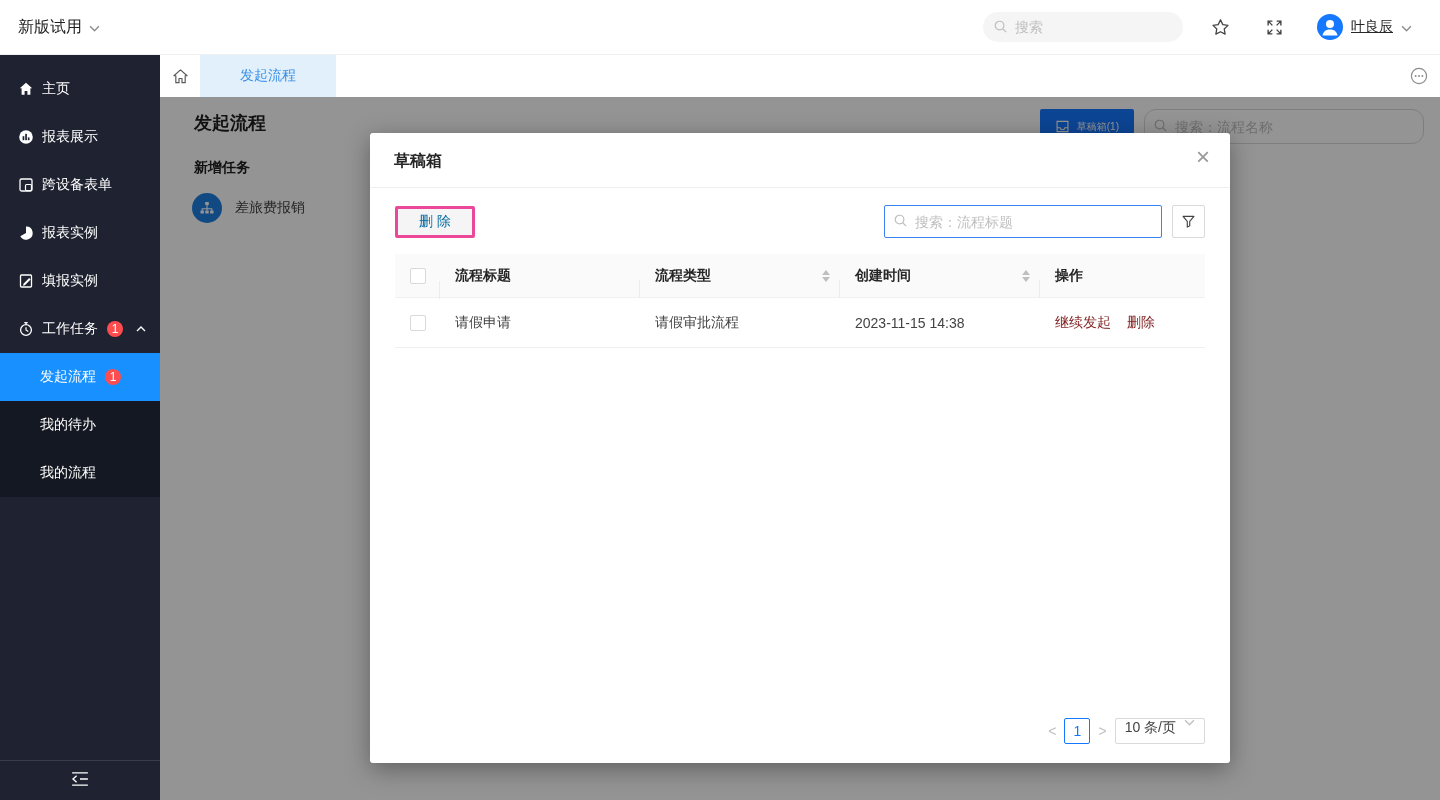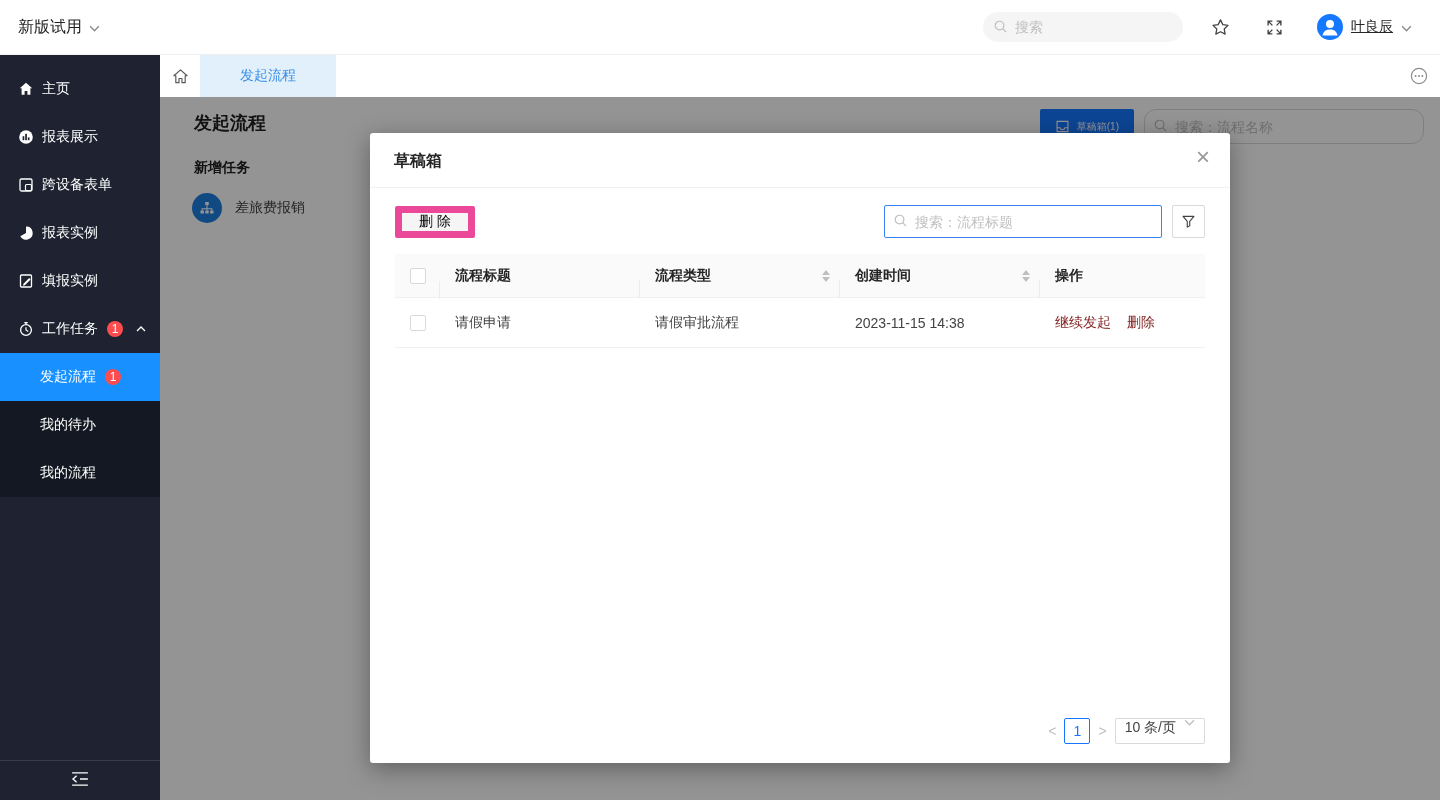--- a/index.html
+++ b/index.html
@@ -54,21 +54,21 @@
   .flow-search input { width:100%; height:100%; border:1px solid #d9d9d9; border-radius:12px; padding-left:30px; font-size:14px; outline:none; font-family:inherit; }
   .flow-search input::placeholder { color:#bfbfbf; }
 
   
   .mask { position:absolute; top:97px; left:160px; right:0; bottom:0; background:rgba(0,0,0,0.42); z-index:10; }
   .modal { position:absolute; left:370px; top:133px; width:860px; height:630px; background:#fff; border-radius:3px; box-shadow:0 6px 24px rgba(0,0,0,0.35); z-index:20; }
   .modal-header { height:55px; line-height:55px; padding:0 24px; border-bottom:1px solid #f0f0f0; font-size:16px; font-weight:700; color:#262626; }
   .modal-close { position:absolute; top:12px; right:20px; background:none; border:none; font-size:24px; line-height:1; color:#999; cursor:pointer; font-family:inherit; }
   .modal-body { position:relative; padding:17px 25px 0; height:574px; }
   .modal-toolbar { display:flex; justify-content:space-between; align-items:center; margin-bottom:16px; }
-  .del-btn { width:80px; height:32px; background:#f5f5f5; border:7px solid #ec4899; border-radius:2px; color:#000000; font-size:14px; cursor:not-allowed; font-family:inherit; }
+  .del-btn { width:80px; height:32px; background:#f5f5f5; border:3px solid #ec4899; border-radius:2px; color:#0369a1; font-size:14px; cursor:not-allowed; font-family:inherit; }
   .toolbar-right { display:flex; gap:10px; }
   .modal-search { position:relative; width:278px; height:33px; }
   .modal-search svg { position:absolute; left:9px; top:8px; }
   .modal-search input { width:100%; height:100%; border:1px solid #3b82f6; border-radius:2px; padding-left:30px; font-size:14px; outline:none; font-family:inherit; }
   .modal-search input::placeholder { color:#bfbfbf; }
   .filter-btn { width:33px; height:33px; background:#fff; border:1px solid #d9d9d9; border-radius:2px; cursor:pointer; display:flex; align-items:center; justify-content:center; }
 
   .table { width:810px; }
   .thead { display:flex; align-items:center; height:44px; background:#fafafa; border-bottom:1px solid #f0f0f0; font-weight:700; color:#262626; }
   .trow  { display:flex; align-items:center; height:50px; border-bottom:1px solid #f0f0f0; color:#434343; }

